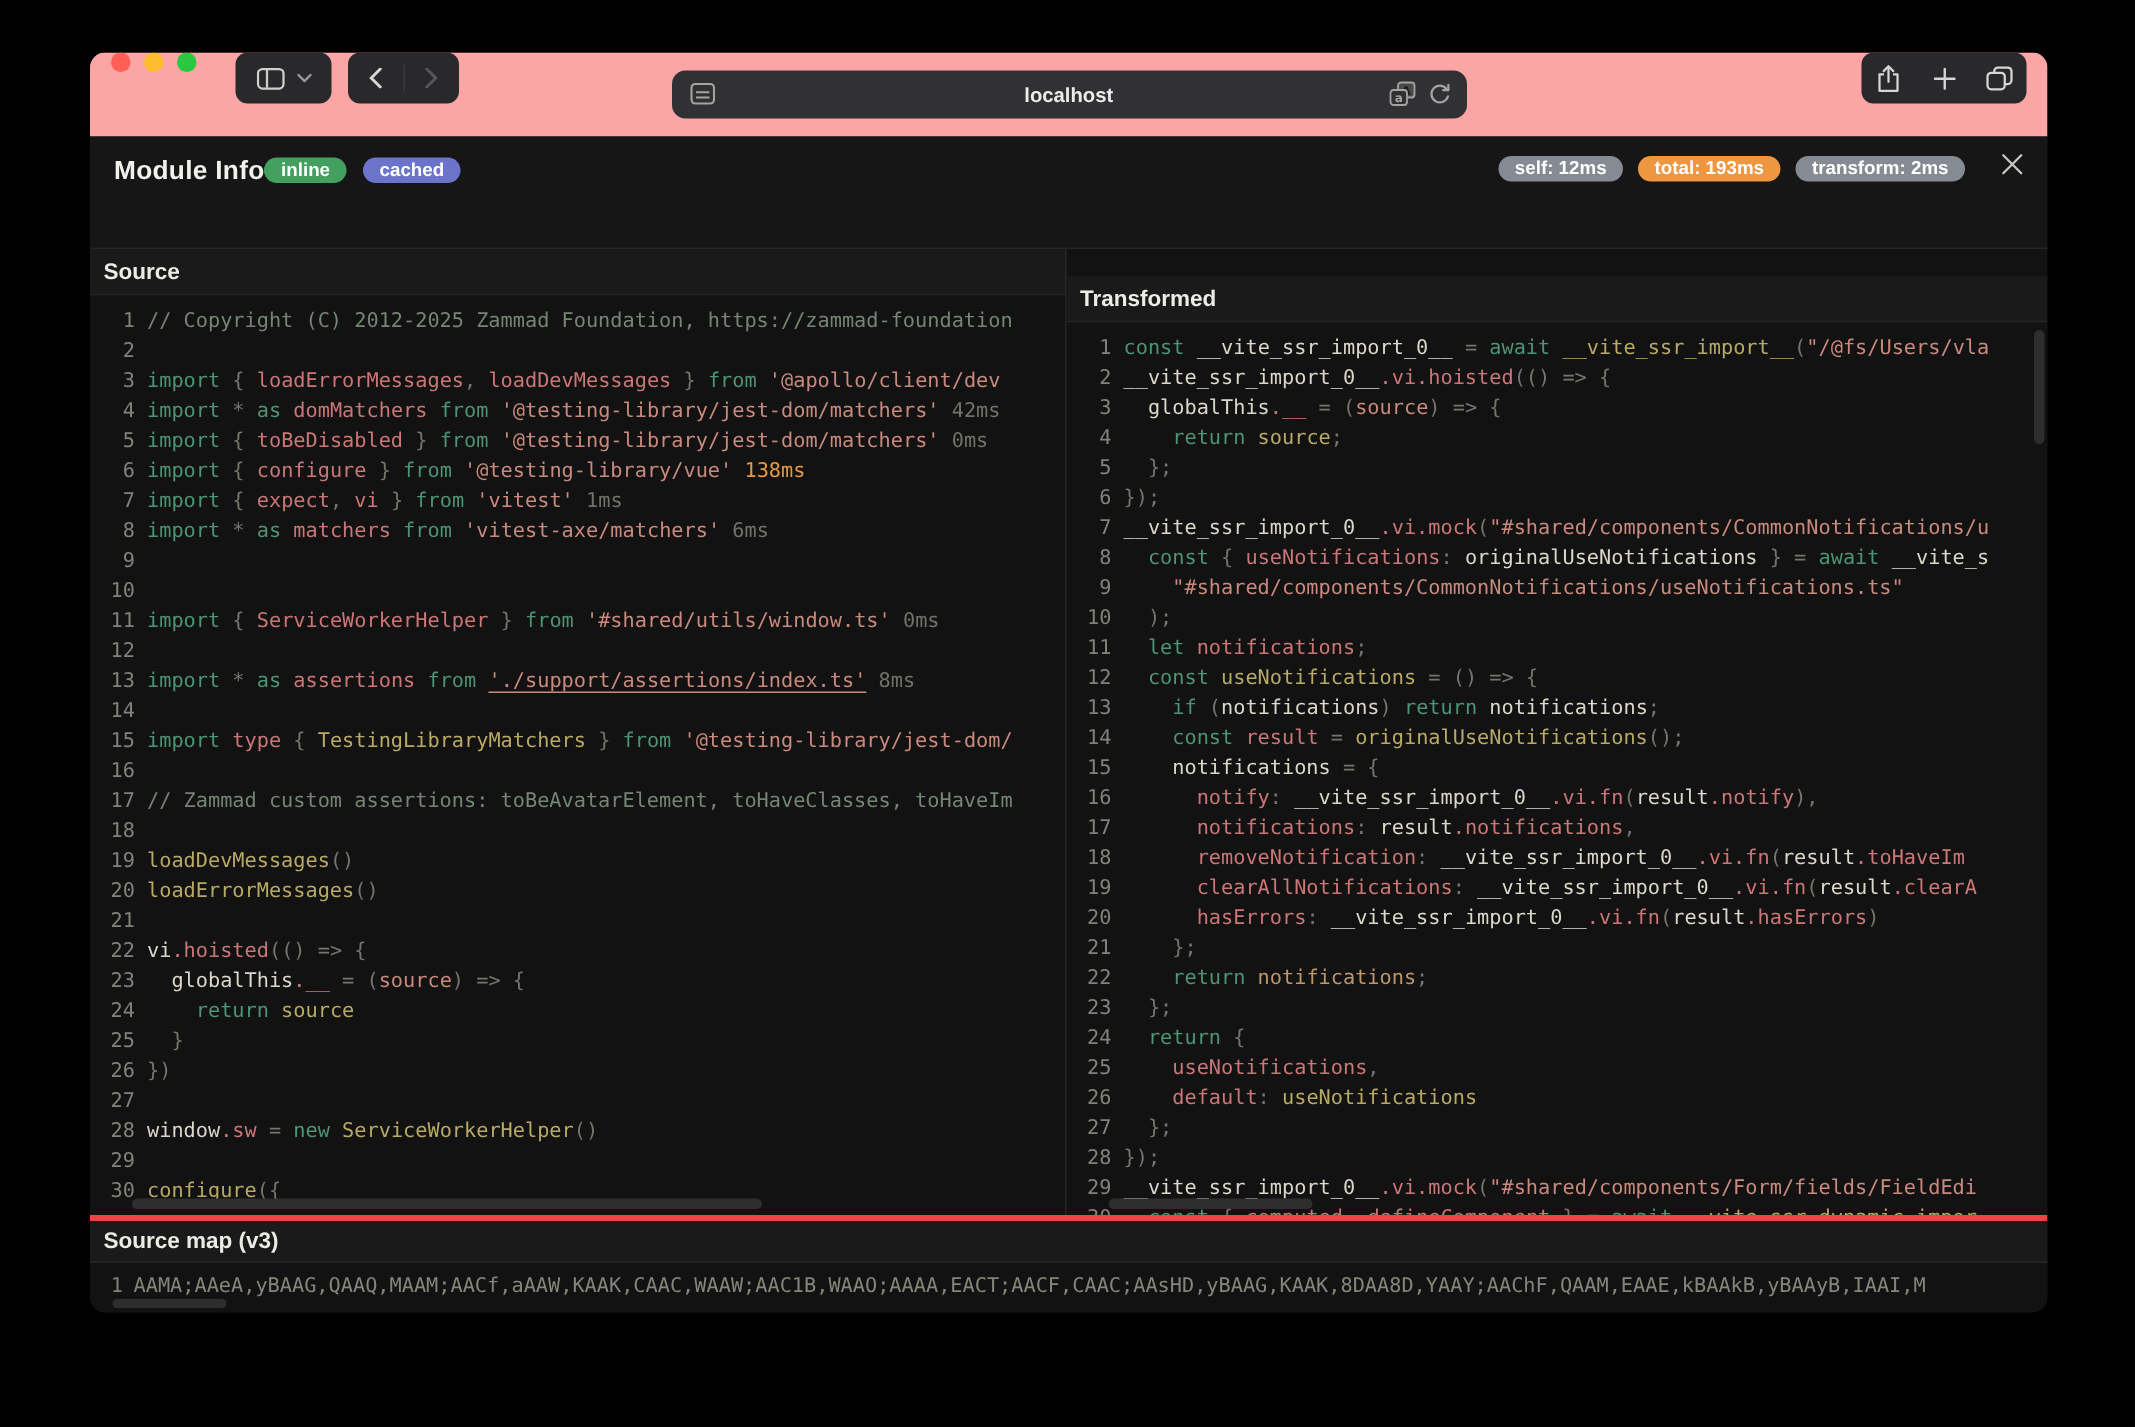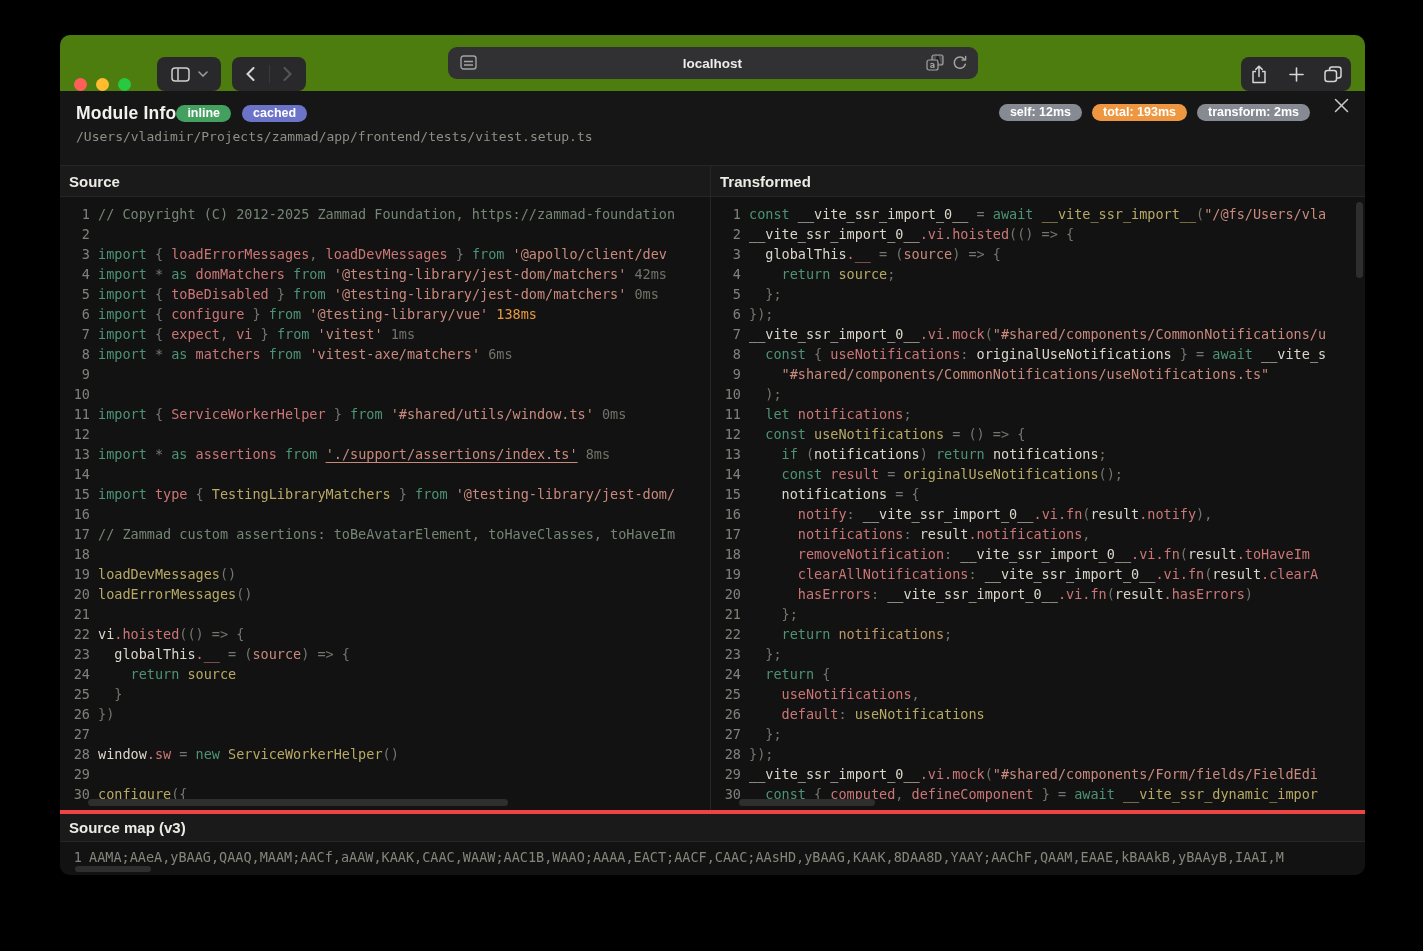--- a/index.html
+++ b/index.html
@@ -2,21 +2,21 @@
 <html style="--tok-w: #dbd7ca; --tok-k: #4d9375; --tok-f: #b8a965; --tok-m: #cb7676; --tok-s: #c98a7d; --tok-t: #bd976a; --tok-p: #75756e; --tok-c: #758575; --tok-g: #72726a; --tok-o: #e89a3f; --ln: #82827c; --traffic-red: #ff5f57; --traffic-yellow: #febc2e; --traffic-green: #28c840;"><head>
 <meta charset="utf-8">
 <style>
   html,body{margin:0;padding:0;background:#000;}
   .stage{position:relative;width:1423px;height:951px;background:#000;overflow:hidden;
          font-family:"Liberation Sans",sans-serif;}
   .window{position:absolute;left:60px;top:35px;width:1305px;height:840px;border-radius:10px;
           background:#121212;overflow:hidden;display:flex;flex-direction:column;}
 
   
-  .titlebar{height:56px;flex:0 0 56px;background:#4d7c0f;display:flex;align-items:flex-end;
+  .titlebar{height:56px;flex:0 0 56px;background:#fca5a5;display:flex;align-items:flex-start;
             padding:0 14px;position:relative;box-sizing:border-box;}
   .traffic{display:flex;gap:9px;align-items:center;}
   .tl{width:13px;height:13px;border-radius:50%;}
   .tb-btn{height:34px;background:#29292b;border-radius:8px;display:flex;align-items:center;
           justify-content:center;gap:8px;}
   .sidebar-btn{width:64px;margin-left:26px;}
   .nav-btns{width:74px;margin-left:11px;gap:0;}
   .nav-half{flex:1;display:flex;align-items:center;justify-content:center;height:100%;}
   .nav-sep{width:1px;height:18px;background:#3a3a3c;}
   .urlbar{position:absolute;left:50%;transform:translateX(-50%);top:12px;width:530px;height:32px;
@@ -29,28 +29,28 @@
   .rg-slot{flex:1;display:flex;align-items:center;justify-content:center;height:100%;}
 
   
   .module-header{height:75px;flex:0 0 75px;background:#161616;border-bottom:1px solid #262626;
                  box-sizing:border-box;padding:12px 16px 0;position:relative;}
   .mh-row{display:flex;align-items:center;}
   .page-title{font-size:17.5px;font-weight:700;color:#f2f1ec;letter-spacing:.2px;}
   .pill{display:inline-block;color:#fff;font-size:12.5px;font-weight:700;padding:1px 11px;
         border-radius:999px;line-height:15px;}
   .mh-path{margin-top:5px;font-family:"DejaVu Sans Mono",monospace;font-size:13px;color:#8f8f87;}
-  .mh-right{position:absolute;right:16px;top:13px;display:flex;gap:10px;}
+  .mh-right{position:absolute;right:16px;top:13px;display:flex;align-items:center;gap:10px;}
   .close-btn{margin-left:14px;margin-top:-6px;cursor:default;display:flex;}
 
   
   .panels{flex:1;display:flex;min-height:0;}
   .panel{position:relative;overflow:hidden;display:flex;flex-direction:column;box-sizing:border-box;}
   .panel.source{width:651px;flex:0 0 651px;border-right:1px solid #262626;}
-  .panel.transformed{flex:1;}
+  .panel.transformed{flex:1;margin-top:18px;}
   .panel-head{height:31px;flex:0 0 31px;background:#1a1a1a;border-bottom:1px solid #262626;
               box-sizing:border-box;display:flex;align-items:center;padding-left:9px;
               font-size:15px;font-weight:700;color:#ecebe5;}
   .code{flex:1;padding-top:7px;overflow:hidden;font-family:"DejaVu Sans Mono",monospace;
         font-size:13.5px;line-height:20px;background:#121212;}
   .code-line{height:20px;white-space:pre;display:flex;}
   .ln{flex:0 0 30px;width:30px;text-align:right;padding-right:8px;color:var(--ln,#82827c);
       user-select:none;}
   .lc{white-space:pre;}
   .tok-w{color:var(--tok-w);} .tok-k{color:var(--tok-k);} .tok-f{color:var(--tok-f);}
@@ -164,21 +164,20 @@
     </div>
 
     <div class="module-header">
       <div class="mh-row">
         <span class="page-title">Module Info</span>
         <span id="mi-badges" style="display:flex;gap:11px;">
             <span class="pill" style="background: rgb(67, 160, 95);">inline</span>
             <span class="pill" style="background: rgb(107, 116, 200);">cached</span>
           </span>
       </div>
-      <div class="mh-path">/Users/vladimir/Projects/zammad/app/frontend/tests/vitest.setup.ts</div>
       <div class="mh-right">
         <span id="mi-timings" style="display:flex;gap:10px;">
             <span class="pill" style="background: rgb(134, 138, 147);">self: 12ms</span>
             <span class="pill" style="background: rgb(239, 151, 64);">total: 193ms</span>
             <span class="pill" style="background: rgb(134, 138, 147);">transform: 2ms</span>
           </span>
         <span class="close-btn">
           <svg width="15" height="15" viewBox="0 0 15 15">
             <line x1="1.5" y1="1.5" x2="13.5" y2="13.5" stroke="#c8c8c6" stroke-width="1.5" stroke-linecap="round"></line>
             <line x1="13.5" y1="1.5" x2="1.5" y2="13.5" stroke="#c8c8c6" stroke-width="1.5" stroke-linecap="round"></line>

